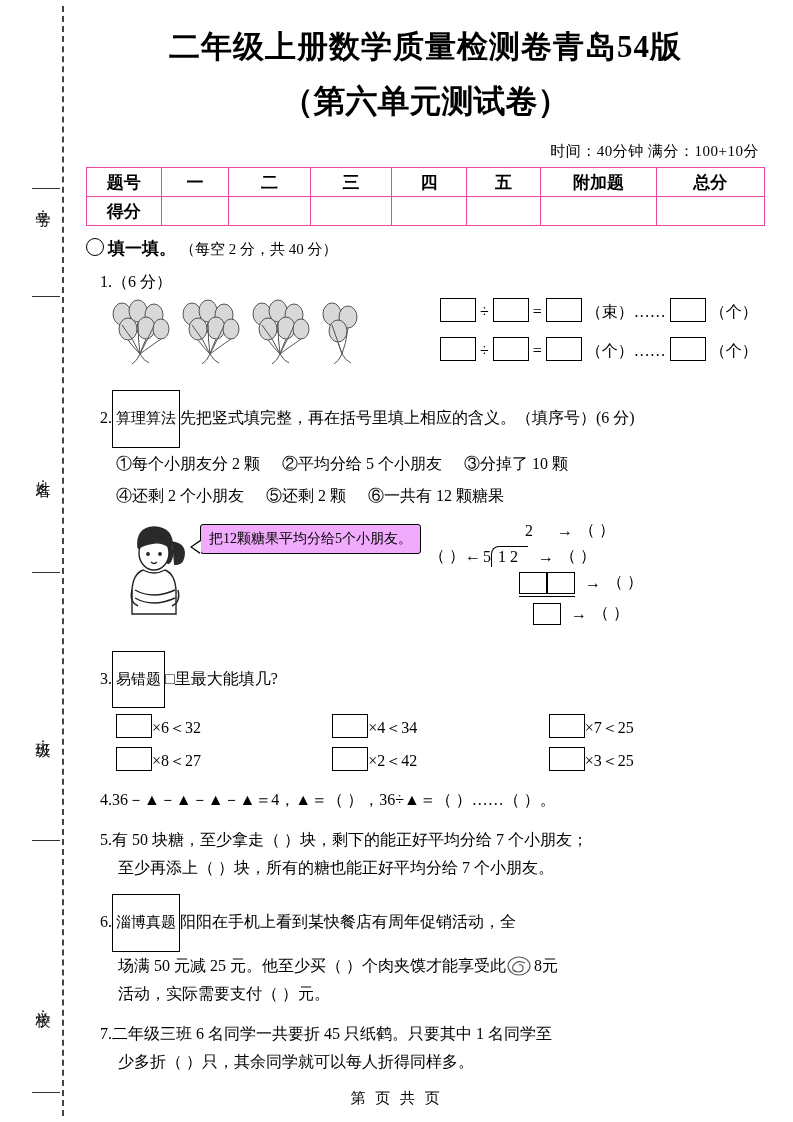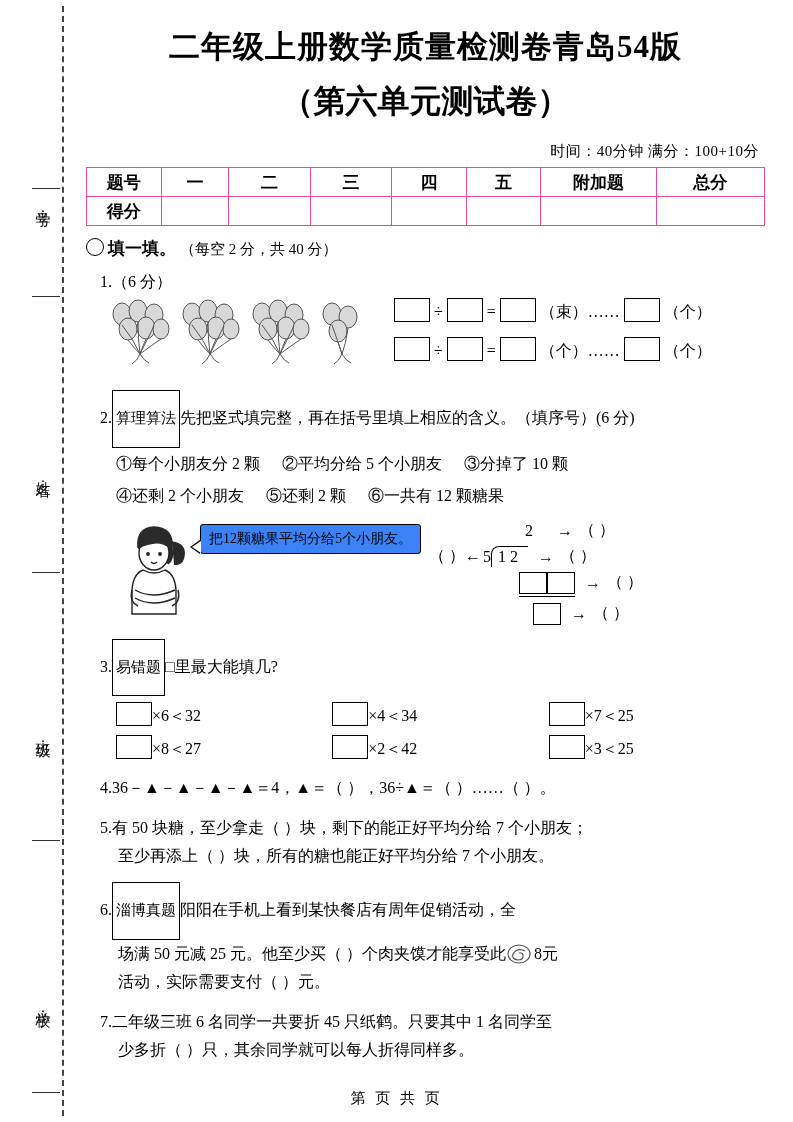--- a/index.html
+++ b/index.html
@@ -140,21 +140,21 @@
 
   
   .balloons-row {
     display: flex;
     align-items: flex-start;
     margin-left: 18px;
     margin-top: 2px;
   }
 
   
-  .q1wrap { display: flex; align-items: flex-start; }
+  .q1wrap { display: flex; align-items: flex-start; gap: 46px; }
   .q1eqs { margin-left: 10px; margin-top: 2px;}
   .eqline { font-size: 16px; margin-bottom: 14px; white-space: nowrap; }
 
   
   .opts { margin-left: 30px; font-size: 16px; line-height: 2.0; }
   .opt { display: inline-block; margin-right: 18px; }
 
   .q2fig {
     display: flex;
     margin: 6px 0 0 26px;
@@ -163,21 +163,21 @@
   .girl { width: 86px; height: 96px; position: relative; }
   .bubble {
     position: relative;
     border: 1.5px solid #000;
     border-radius: 3px;
     padding: 4px 8px;
     font-size: 14px;
     line-height: 1.45;
     margin-top: 6px;
     margin-left: 2px;
-    background: #3b82f6;
+    background: #f0abfc;
     height: fit-content;
   }
   .bubble:after {
     content: "";
     position: absolute;
     left: -9px; top: 16px;
     border-width: 6px 9px 6px 0;
     border-style: solid;
     border-color: transparent #fff transparent transparent;
   }
@@ -451,21 +451,21 @@
         </div>
         <div style="margin-left:90px;width:56px;border-top:1.2px solid #000;"></div>
         <div class="divline" style="padding-left:104px;margin-top:4px;">
           <span class="small-box"></span>
           <span style="margin-left:10px;">→</span>
           <span style="margin-left:6px;">（        ）</span>
         </div>
       </div>
     </div>
 
-    <div class="q" style="margin-top:12px;">
+    <div class="q" style="margin-top:24px;">
       <span>3.</span><span class="boxed">易错题</span><span>□里最大能填几?</span>
     </div>
     <div class="grid3">
       <div><span class="blank-box"></span><span>×6＜32</span></div>
       <div><span class="blank-box"></span><span>×4＜34</span></div>
       <div><span class="blank-box"></span><span>×7＜25</span></div>
       <div><span class="blank-box"></span><span>×8＜27</span></div>
       <div><span class="blank-box"></span><span>×2＜42</span></div>
       <div><span class="blank-box"></span><span>×3＜25</span></div>
     </div>

